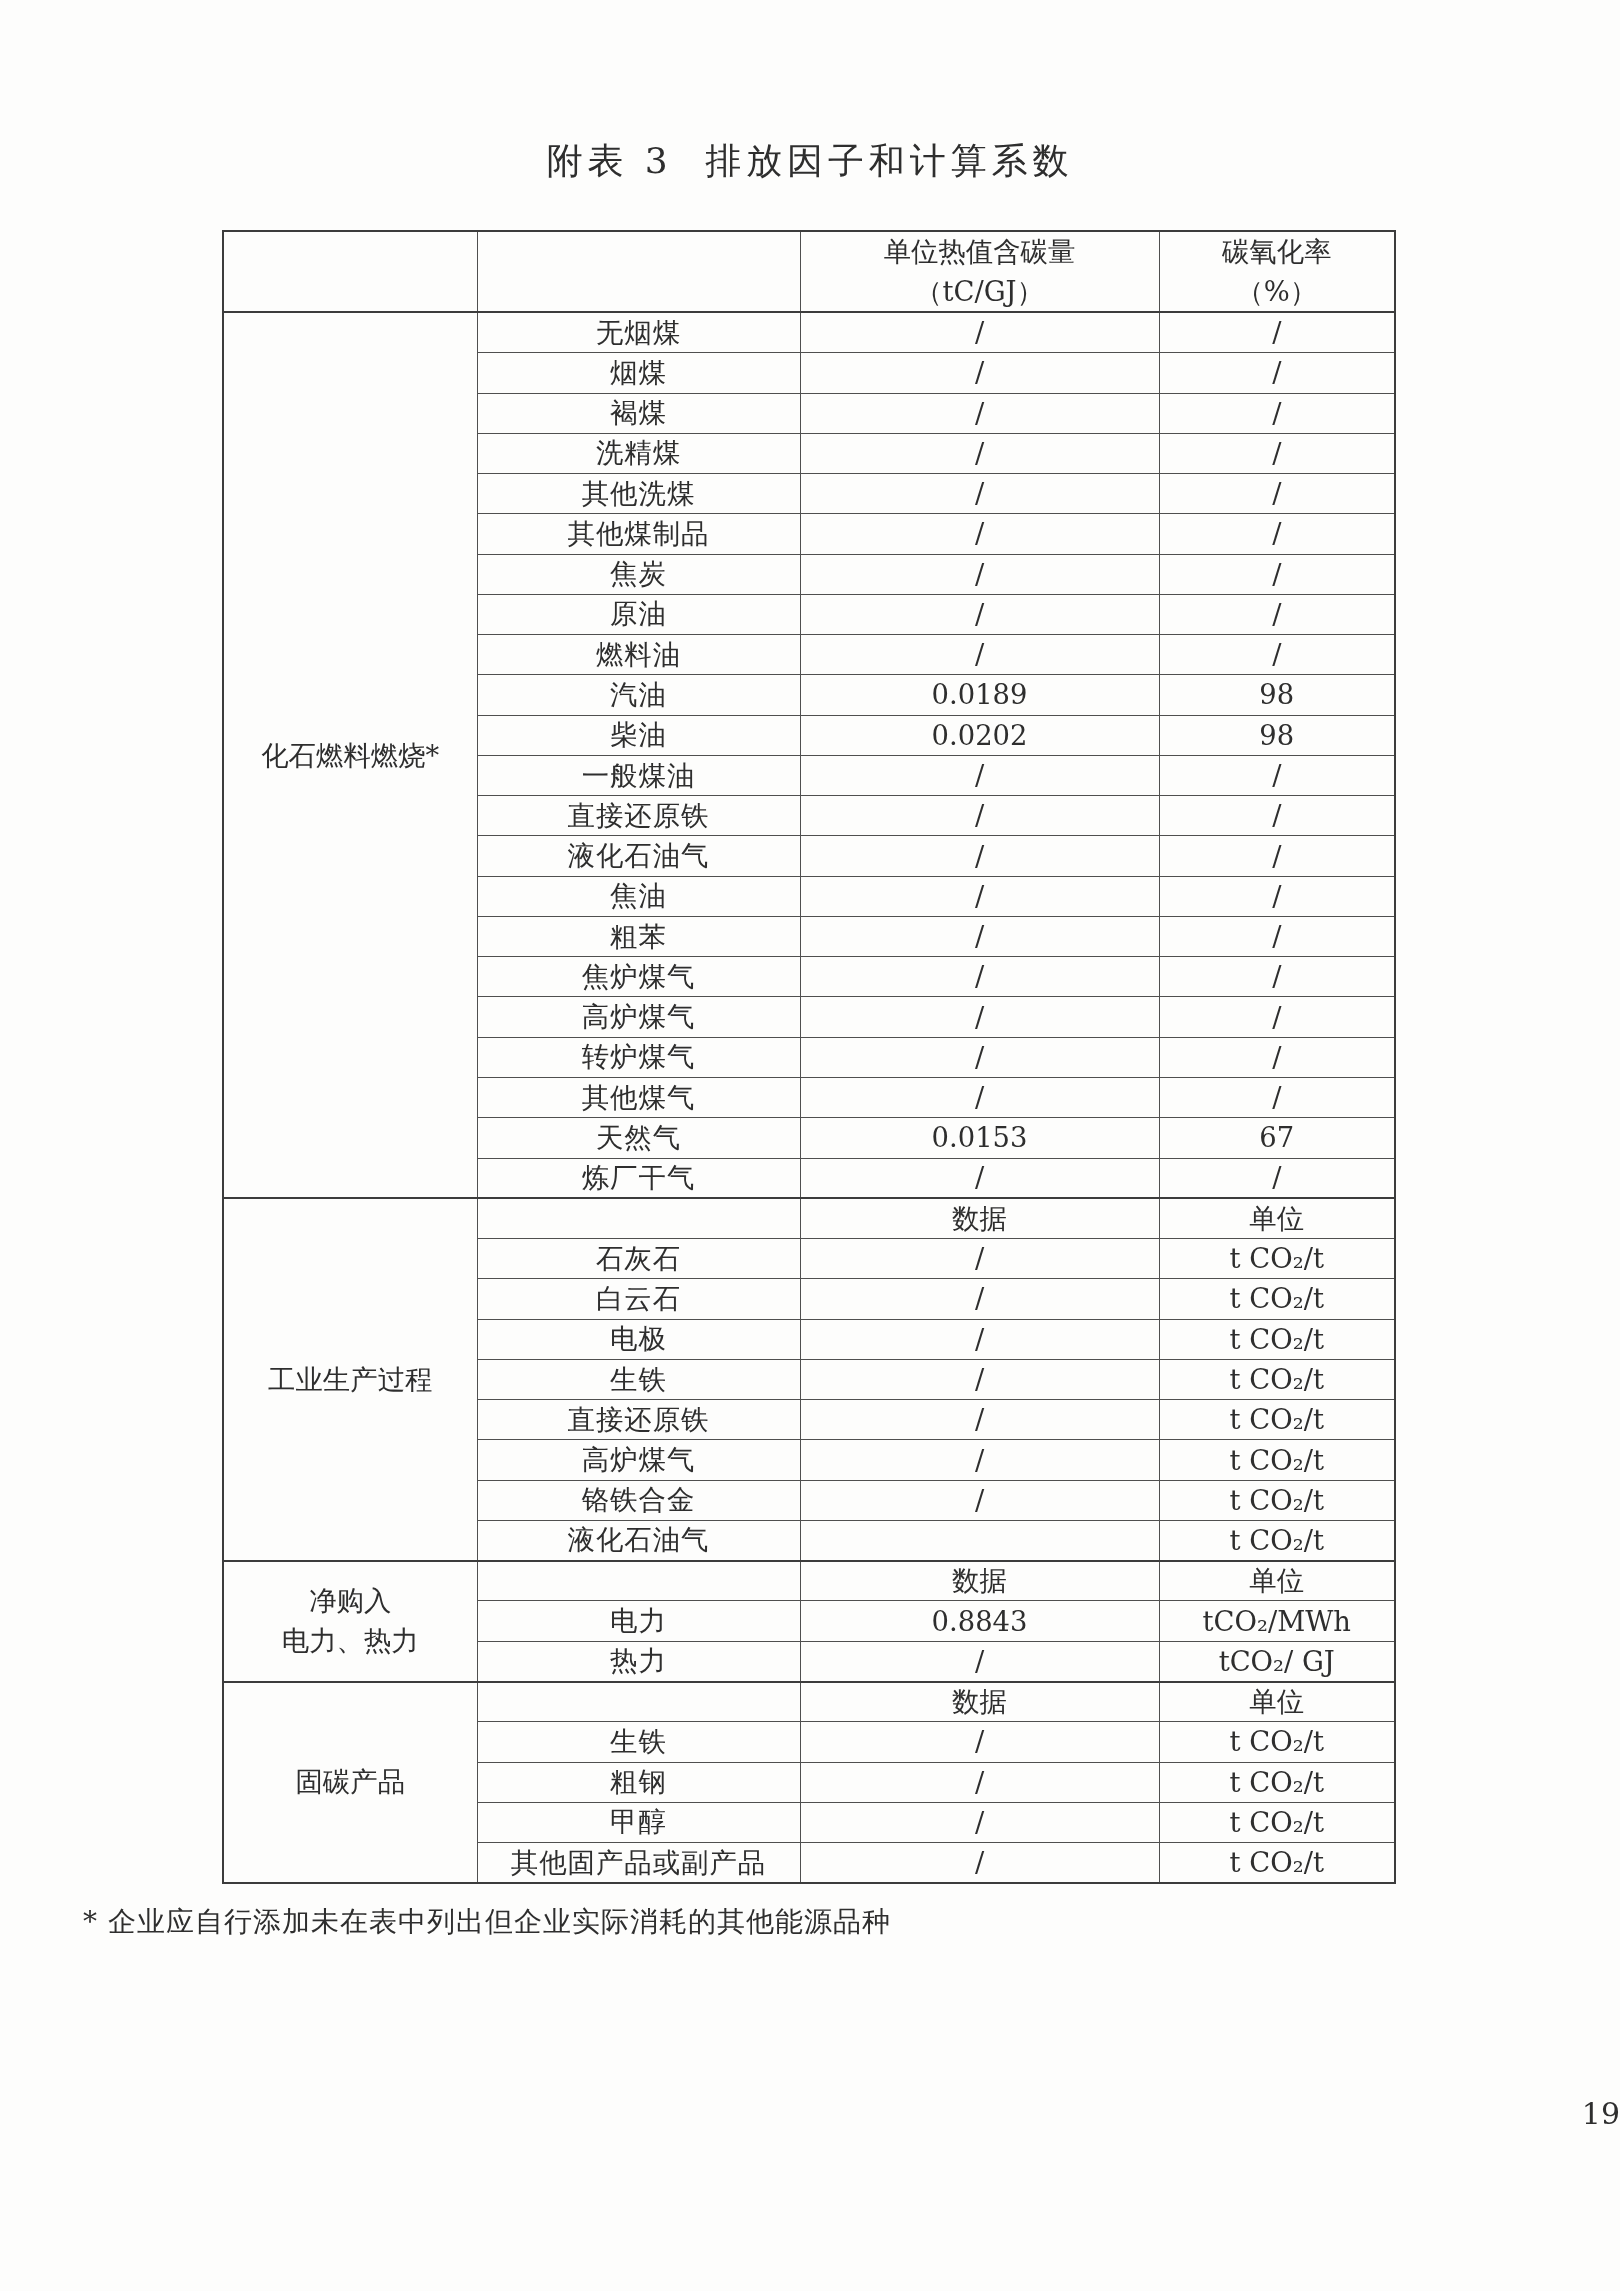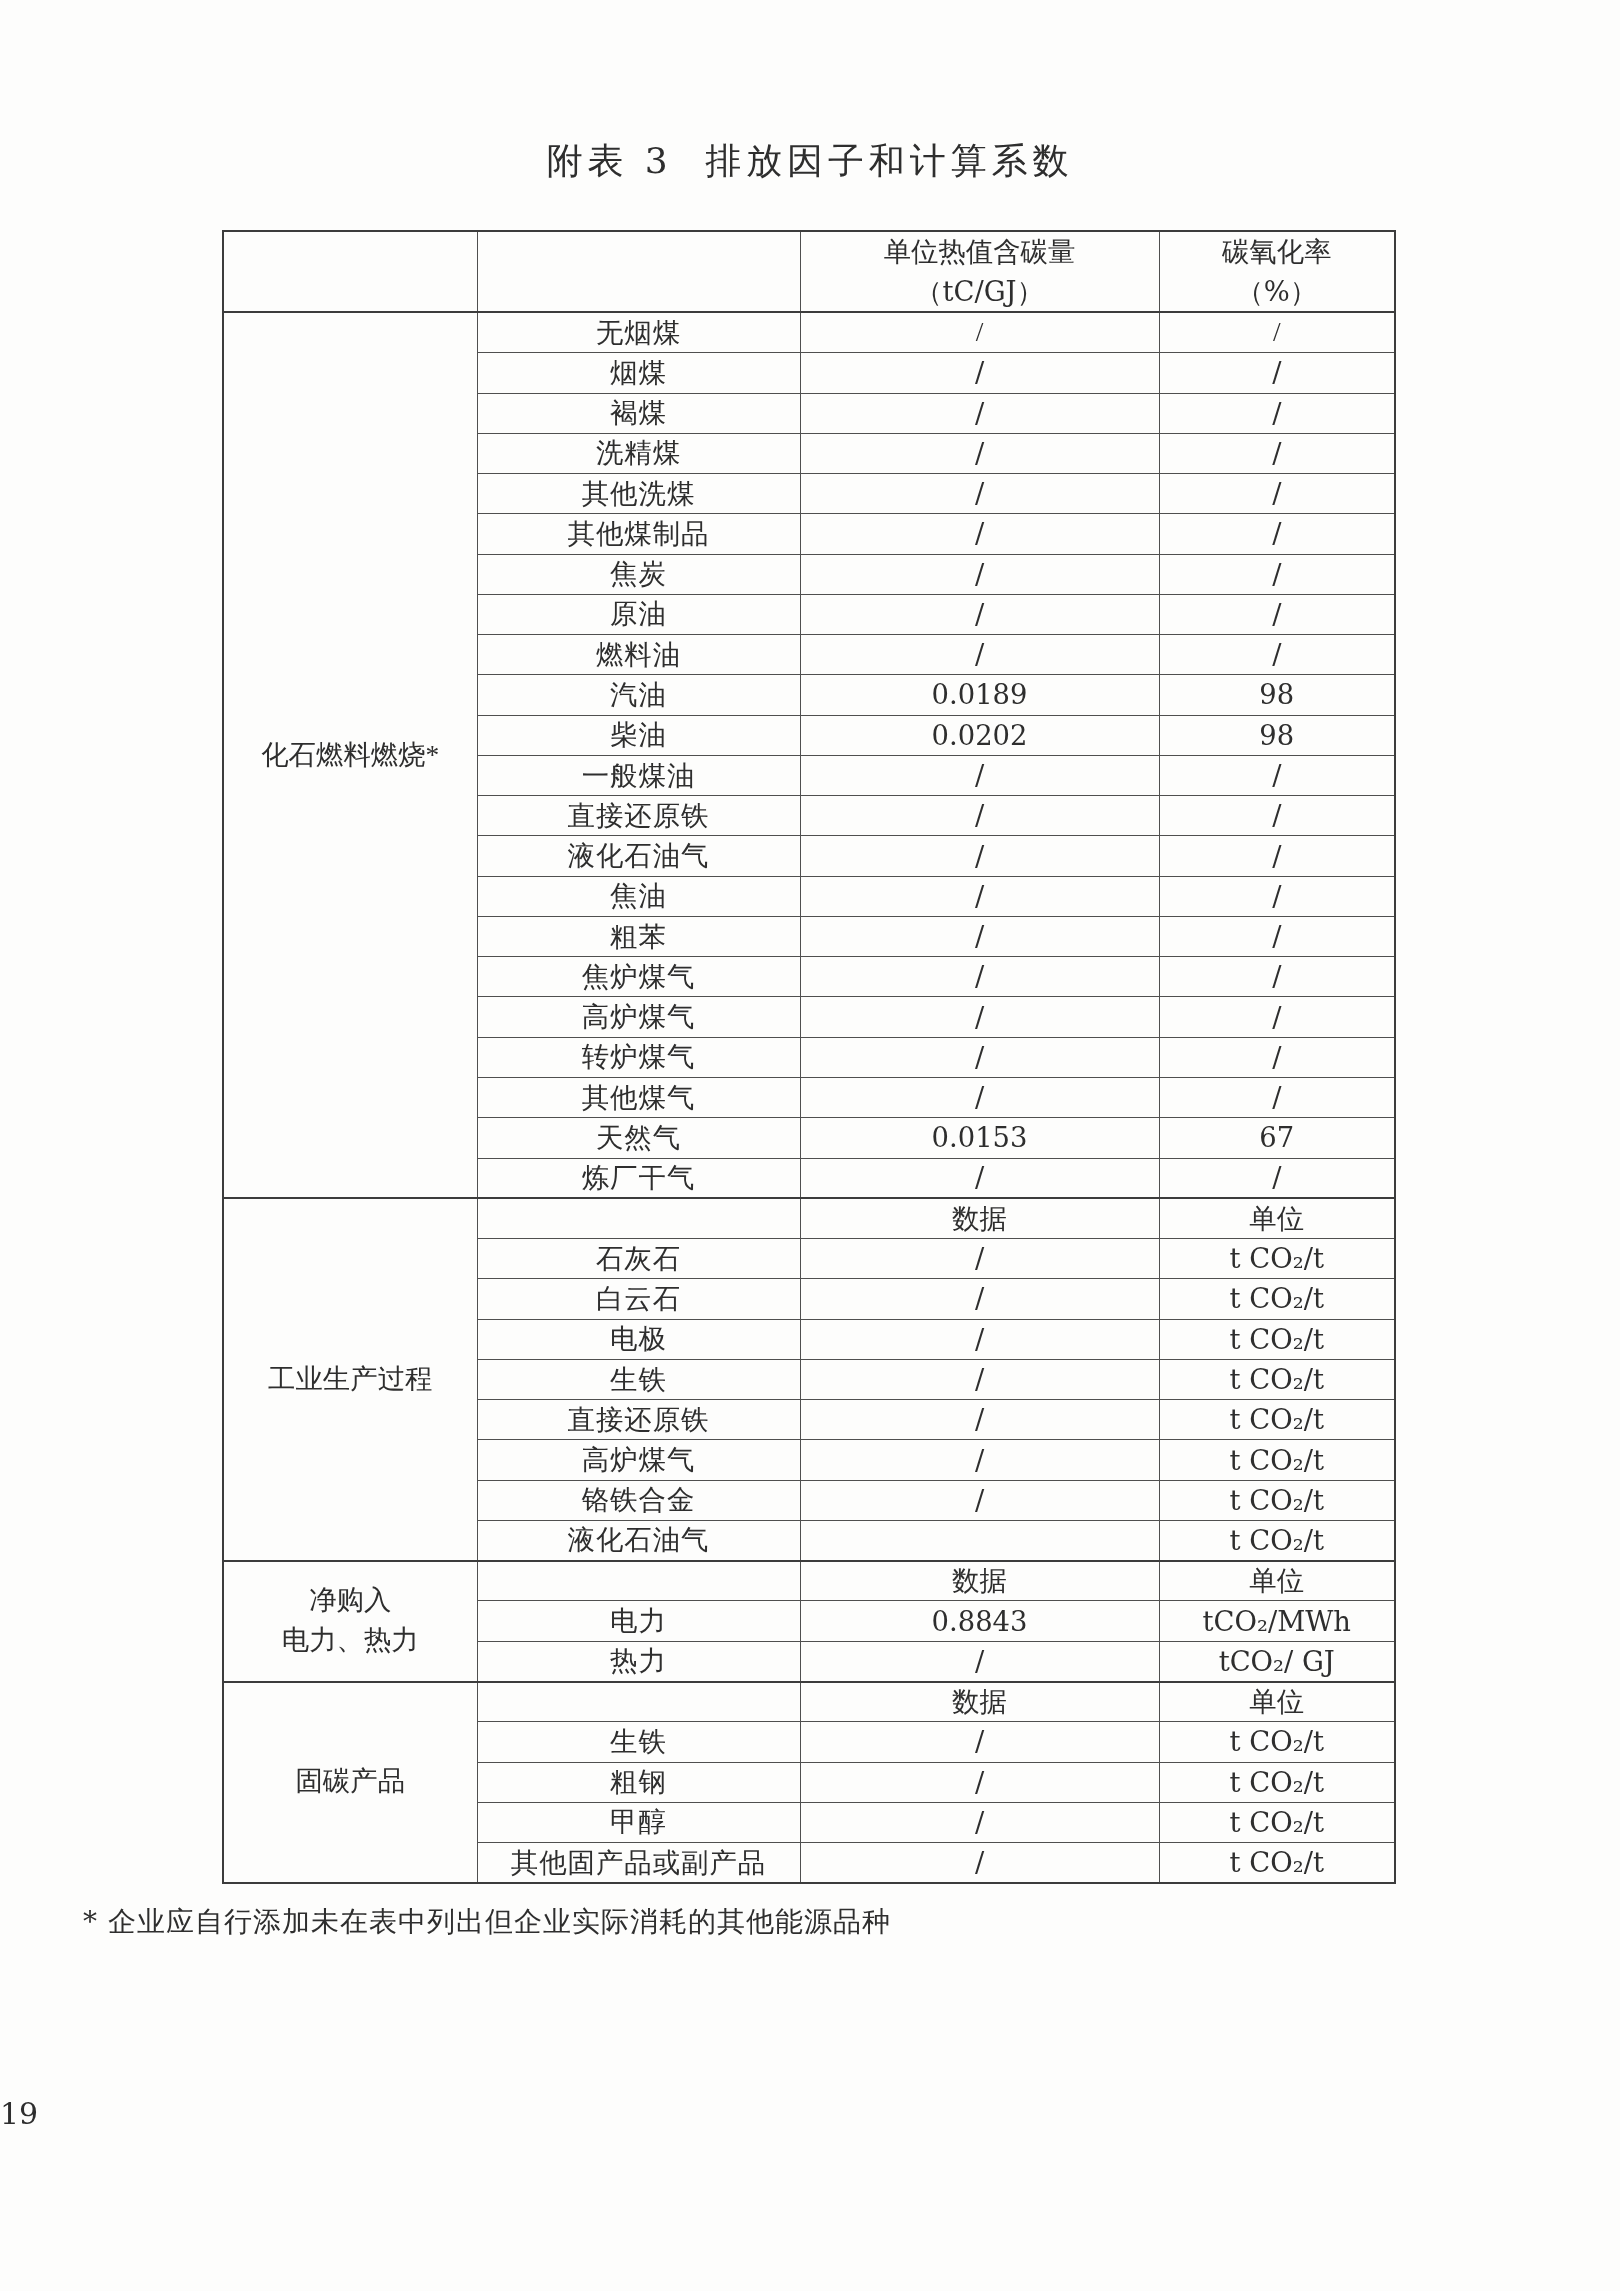--- a/index.html
+++ b/index.html
@@ -38,39 +38,39 @@
     text-align: center;
     vertical-align: middle;
     padding: 0 3.9px;
     font-size: 27.4px;
     font-weight: normal;
     overflow: hidden;
   }
   thead tr { height: 81px; }
   thead th { border-bottom: 2px solid var(--border-dark, #3c3c3c); margin-top: 20px; }
   tbody tr { height: 40px; }
-  tbody tr.section-start > td { border-top: 2px solid var(--border-dark, #3c3c3c); font-family: Liberation Serif, serif; }
+  tbody tr.section-start > td { border-top: 2px solid var(--border-dark, #3c3c3c); }
   .two-line, .cat-cell { white-space: pre-line; line-height: 1.45; }
   .cat-cell { font-size: 28px; margin-top: 15px; }
   .name-cell { font-size: 28px; letter-spacing: 1px; }
   .data-cell { font-size: 27.4px; }
   .unit-cell { font-size: 25.5px; }
   .footnote {
     position: absolute;
     left: 83px;
     top: 1903px;
     font-size: 28px;
     letter-spacing: 1px;
   }
   .page-number {
     position: absolute;
     top: 2096px;
     left: 0;
     width: 100%;
-    text-align: left;
+    text-align: right;
     font-size: 30px;
   }
 </style>
 </head>
 <body>
 
 <div class="page" style="--paper: #fdfdfc; --ink: #2e2e2e; --border: #4f4f4f; --border-dark: #3c3c3c;">
 
   <div class="doc-title">附表 3  排放因子和计算系数</div>
 

